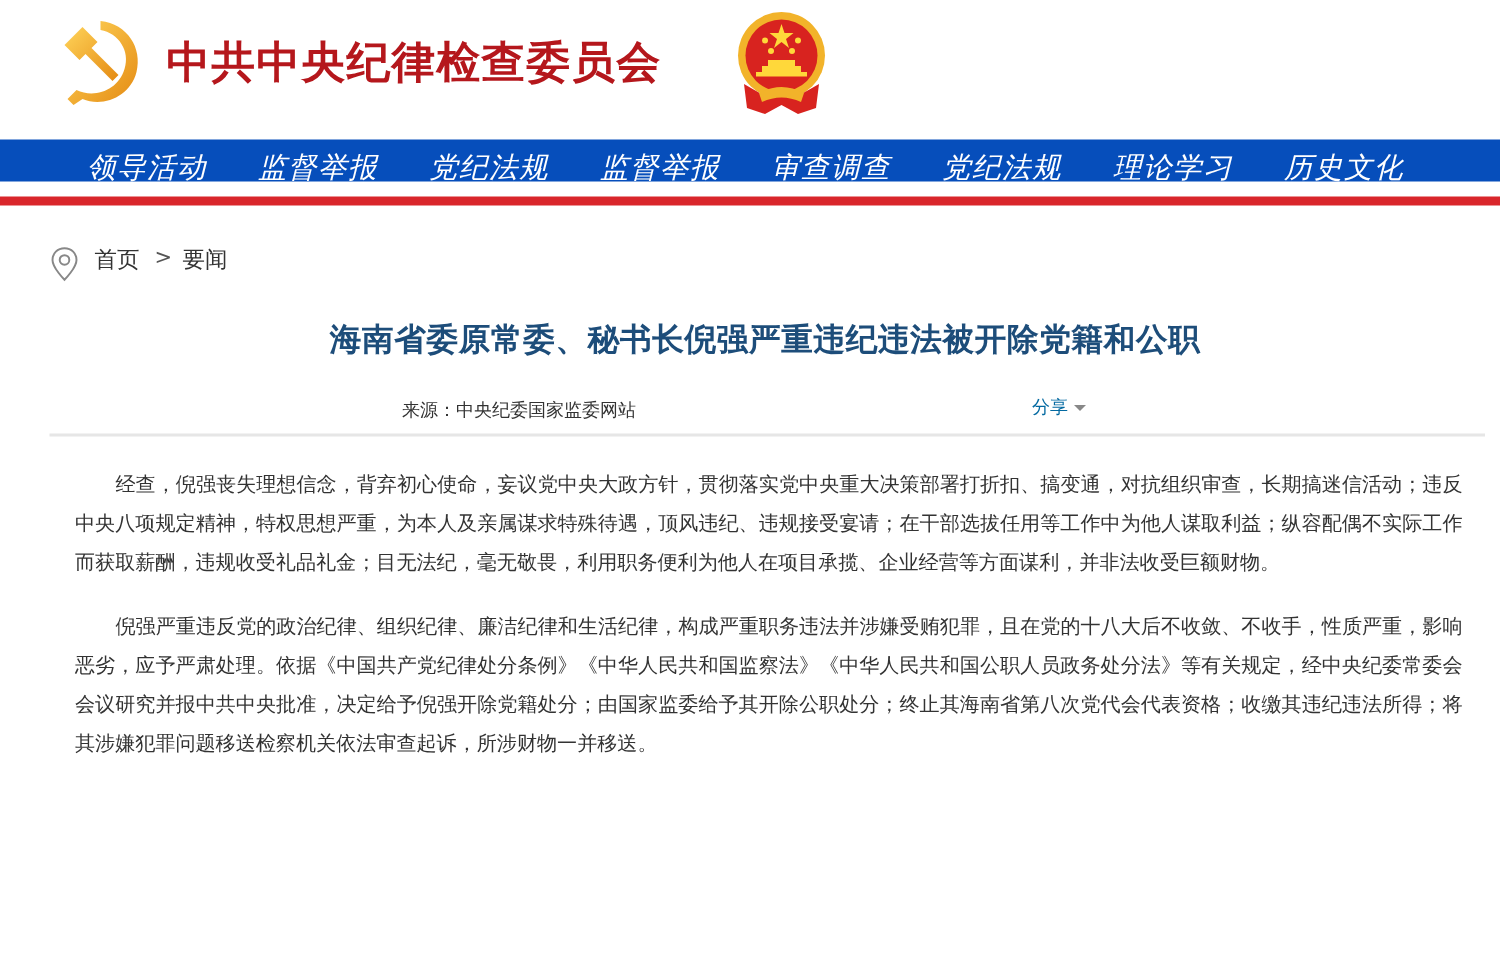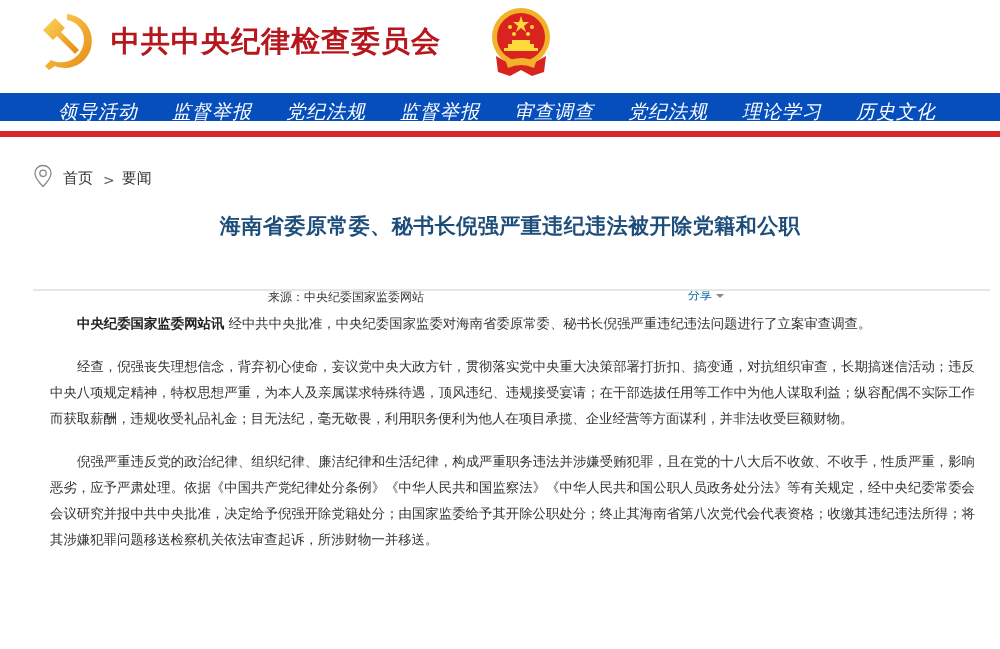--- a/index.html
+++ b/index.html
@@ -24,33 +24,33 @@
     .nav { position: absolute; left: 0; top: 93px; width: 1000px; height: 28px; background: #064ebb; font-style: italic; }
     .nav-stripe { position: absolute; left: 0; top: 131px; width: 1000px; height: 6px; background: #d9262b; }
     .nav-list { position: absolute; left: 58px; top: 0; height: 38px; display: flex; align-items: center; }
     .nav-item {
       font-family: "DejaVu Serif", "Liberation Serif", serif;
       color: #ffffff; font-size: 19px; letter-spacing: 1px;
       margin-right: 34px; white-space: nowrap; cursor: pointer;
     }
 
     
-    .breadcrumb { position: absolute; left: 33px; top: 164px; display: flex; align-items: flex-end; height: 24px; font-size: 15px; color: #333; }
+    .breadcrumb { position: absolute; left: 33px; top: 164px; display: flex; align-items: flex-start; height: 24px; font-size: 15px; color: #333; }
     .pin-icon { width: 20px; height: 24px; margin-right: 10px; }
     .crumb { cursor: pointer; }
     .crumb-sep { margin: 0 7px 0 10px; color: #555; font-size: 14px; }
 
     
     .article-title {
       position: absolute; left: 0; top: 212px; width: 1020px; text-align: center;
       font-size: 21px; font-weight: bold; color: #1d4d7a; letter-spacing: 0.5px;
     }
 
     
-    .meta { position: absolute; top: 263px; left: 0; width: 1000px; height: 20px; font-size: 12px; color: #333; margin-top: 24px; }
+    .meta { position: absolute; top: 263px; left: 0; width: 1000px; height: 20px; font-size: 12px; color: #333; }
     .meta-source { position: absolute; left: 268px; top: 2px; white-space: nowrap; }
     .meta-time { position: absolute; left: 456px; top: 2px; white-space: nowrap; }
     .meta-share { position: absolute; left: 688px; top: 0; white-space: nowrap; color: #0369a1; cursor: pointer; display: flex; align-items: center; }
     .caret { display: inline-block; width: 0; height: 0; border-left: 4px solid transparent; border-right: 4px solid transparent; border-top: 4px solid #888; margin-left: 4px; }
 
     .divider { position: absolute; left: 33px; top: 289px; width: 957px; height: 2px; background: #e6e6e6; }
 
     
     .content { position: absolute; left: 50px; top: 311px; width: 925px; font-size: 13.4px; color: #333; line-height: 26px; }
     .content p { text-indent: 27px; margin-bottom: 17px; text-align: justify; }
@@ -125,16 +125,15 @@
   <span class="meta-source">来源：中央纪委国家监委网站</span>
   <span class="meta-share">
     <span>分享</span>
     <span class="caret"></span>
   </span>
 </div>
 
 <div class="divider"></div>
 
 <div class="content">
-  <p class="lead"><span class="lead-strong">中央纪委国家监委网站讯</span> <span>经中共中央批准，中央纪委国家监委对海南省委原常委、秘书长倪强严重违纪违法问题进行了立案审查调查。</span></p>
   <p>经查，倪强丧失理想信念，背弃初心使命，妄议党中央大政方针，贯彻落实党中央重大决策部署打折扣、搞变通，对抗组织审查，长期搞迷信活动；违反中央八项规定精神，特权思想严重，为本人及亲属谋求特殊待遇，顶风违纪、违规接受宴请；在干部选拔任用等工作中为他人谋取利益；纵容配偶不实际工作而获取薪酬，违规收受礼品礼金；目无法纪，毫无敬畏，利用职务便利为他人在项目承揽、企业经营等方面谋利，并非法收受巨额财物。</p>
   <p>倪强严重违反党的政治纪律、组织纪律、廉洁纪律和生活纪律，构成严重职务违法并涉嫌受贿犯罪，且在党的十八大后不收敛、不收手，性质严重，影响恶劣，应予严肃处理。依据《中国共产党纪律处分条例》《中华人民共和国监察法》《中华人民共和国公职人员政务处分法》等有关规定，经中央纪委常委会会议研究并报中共中央批准，决定给予倪强开除党籍处分；由国家监委给予其开除公职处分；终止其海南省第八次党代会代表资格；收缴其违纪违法所得；将其涉嫌犯罪问题移送检察机关依法审查起诉，所涉财物一并移送。</p>
 </div>
 
 </body></html>

